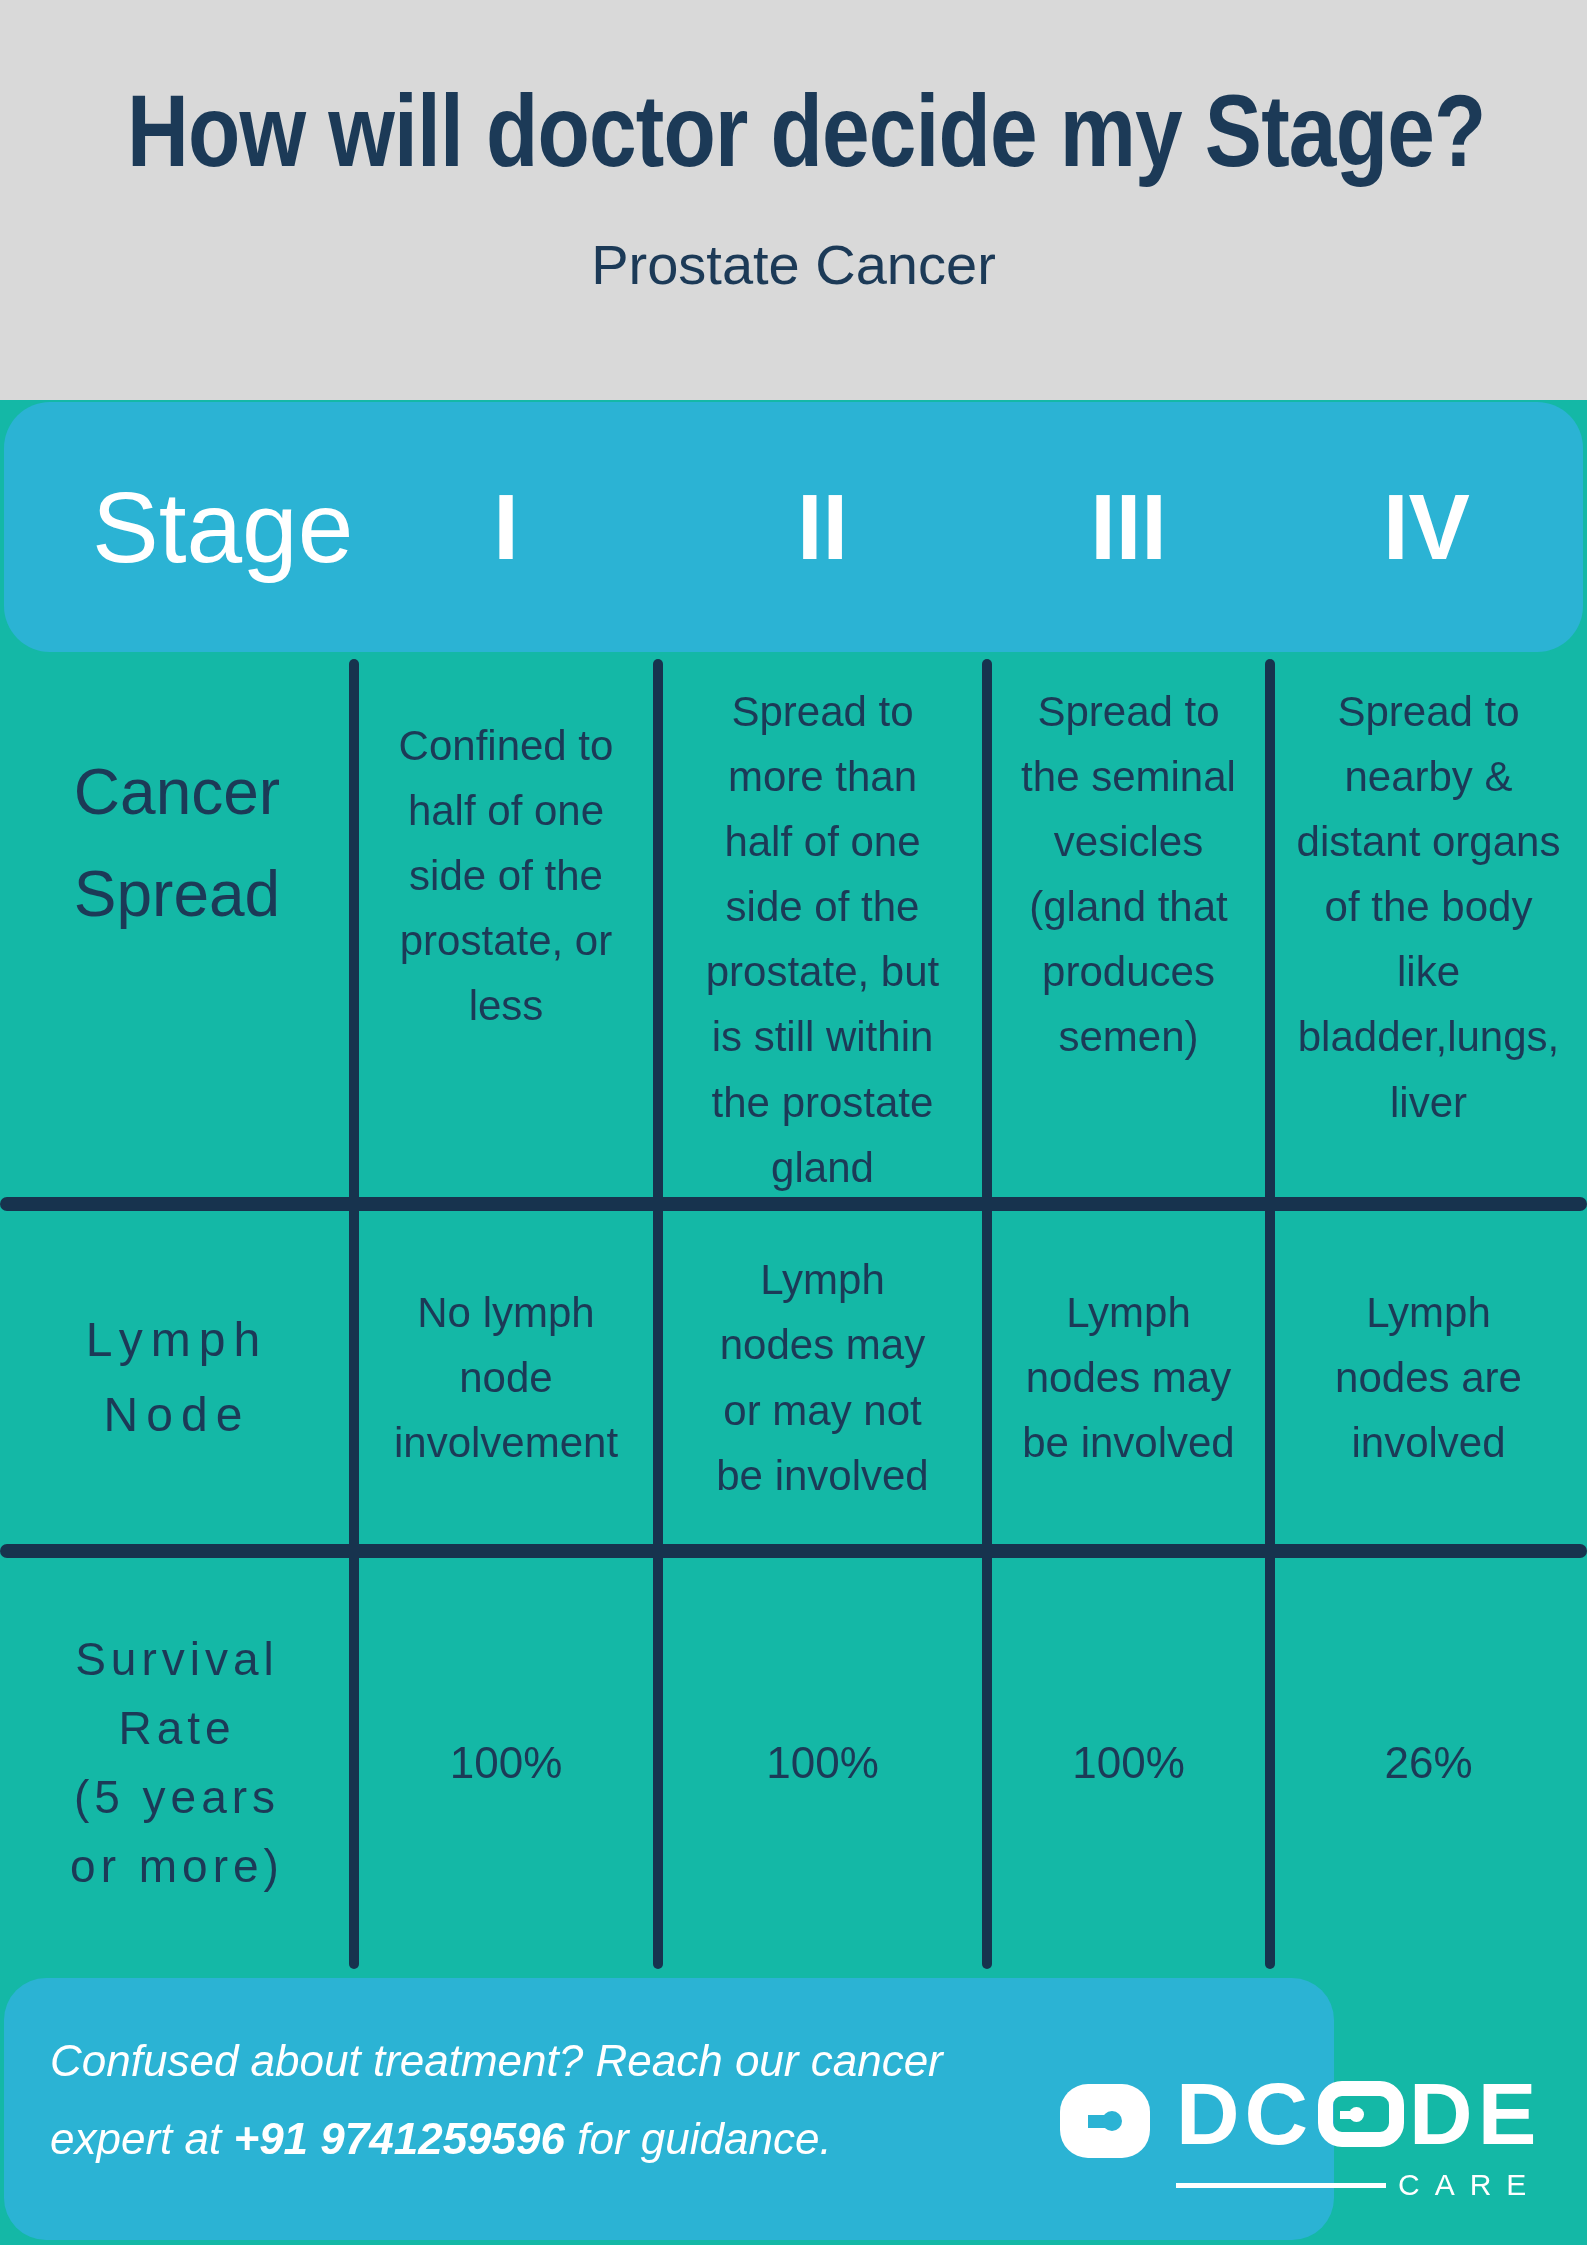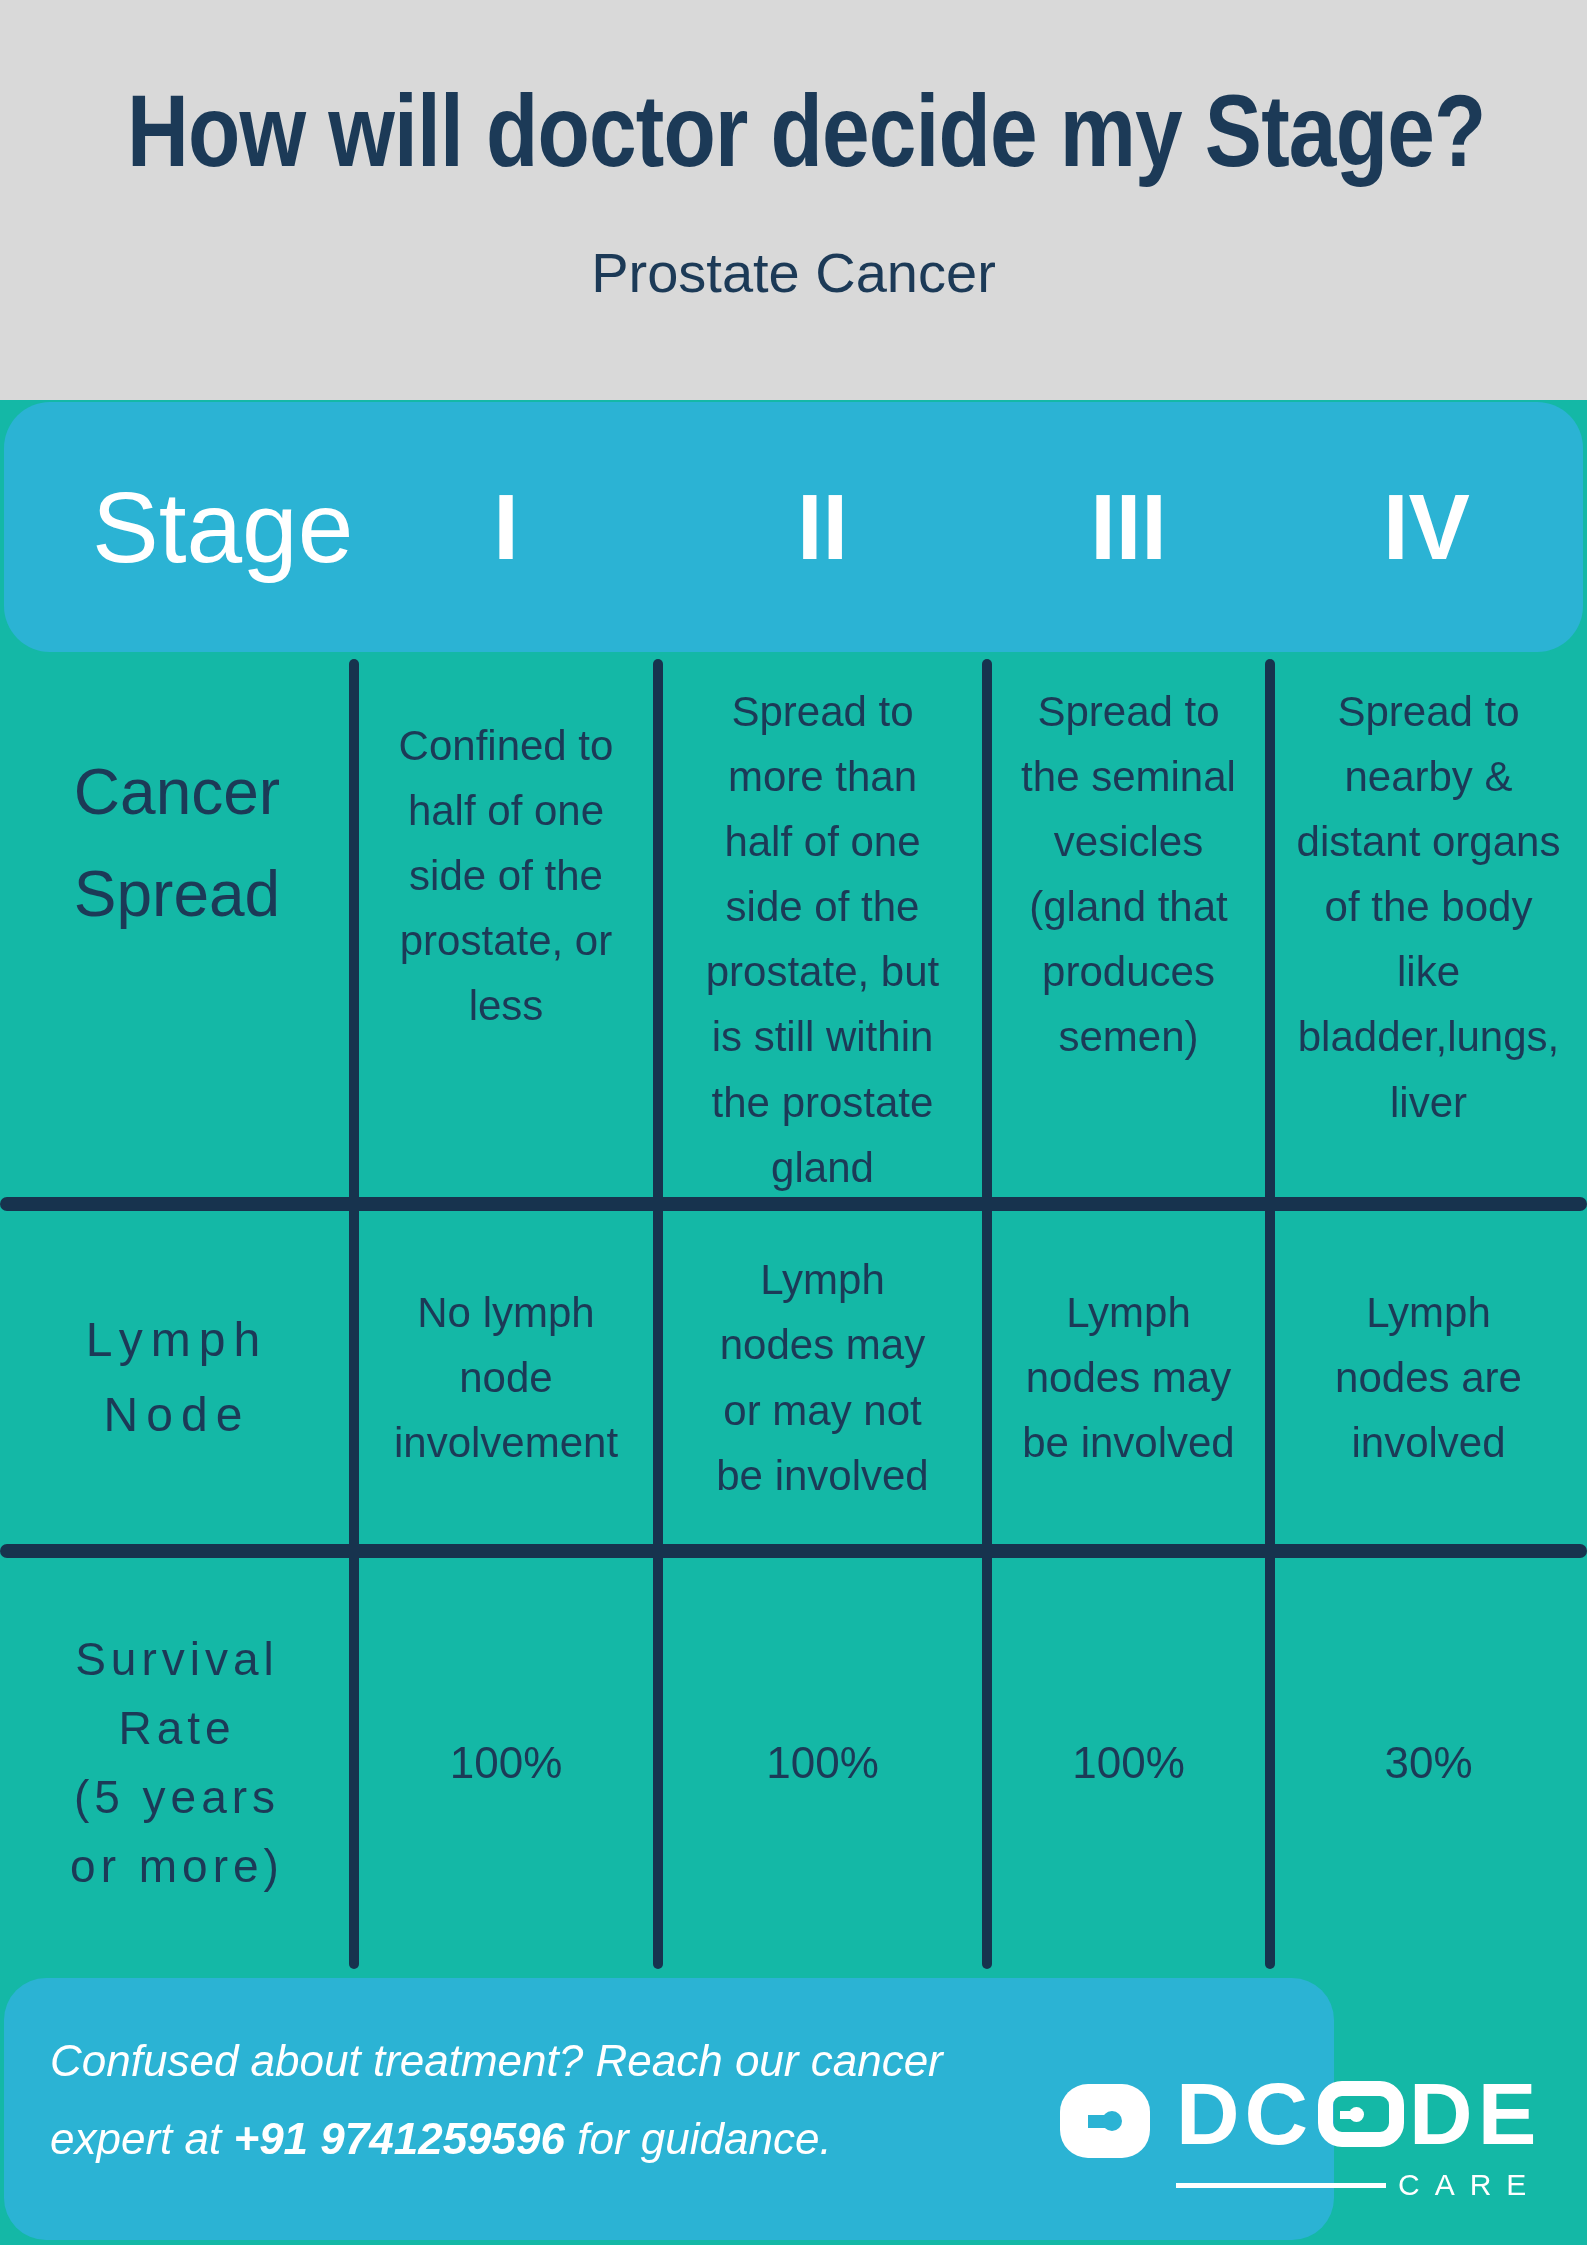--- a/index.html
+++ b/index.html
@@ -16,21 +16,21 @@
     position:relative;width:1587px;height:2245px;background:#14b8a6;overflow:hidden;
   }
   
   .band{position:absolute;left:0;top:0;width:1587px;height:400px;background:var(--gray);}
   .title{
     position:absolute;left:0;right:0;top:78px;text-align:center;
     font-size:102px;font-weight:bold;color:var(--navy);white-space:nowrap;
     transform:scaleX(0.84);transform-origin:50% 50%;letter-spacing:-1px;line-height:1.05;
   }
   .subtitle{
-    position:absolute;left:0;right:0;top:240px;text-align:center;
+    position:absolute;left:0;right:0;top:232px;text-align:center;
     font-size:56px;font-weight:400;color:var(--navy);
   }
   
   .pill{
     position:absolute;left:4px;top:402px;width:1579px;height:250px;
     background:var(--cyan);border-radius:46px;
     display:grid;grid-template-columns:350px 304px 329px 283px 313px;align-items:center;
   }
   .stage-word{color:var(--white);font-size:100px;font-weight:normal;padding-left:88px;}
   .stage-num{color:var(--white);font-size:92px;font-weight:bold;text-align:center;}
@@ -167,21 +167,21 @@
 nodes are
 involved</div>
 
       <div class="cell r3 row-label label-3">Survival
 Rate
 (5 years
 or more)</div>
       <div class="cell r3">100%</div>
       <div class="cell r3">100%</div>
       <div class="cell r3">100%</div>
-      <div class="cell r3">30%</div>
+      <div class="cell r3">26%</div>
     </div>
 
     <div class="vline v1"></div>
     <div class="vline v2"></div>
     <div class="vline v3"></div>
     <div class="vline v4"></div>
     <div class="hline h1"></div>
     <div class="hline h2"></div>
   </div>
 

